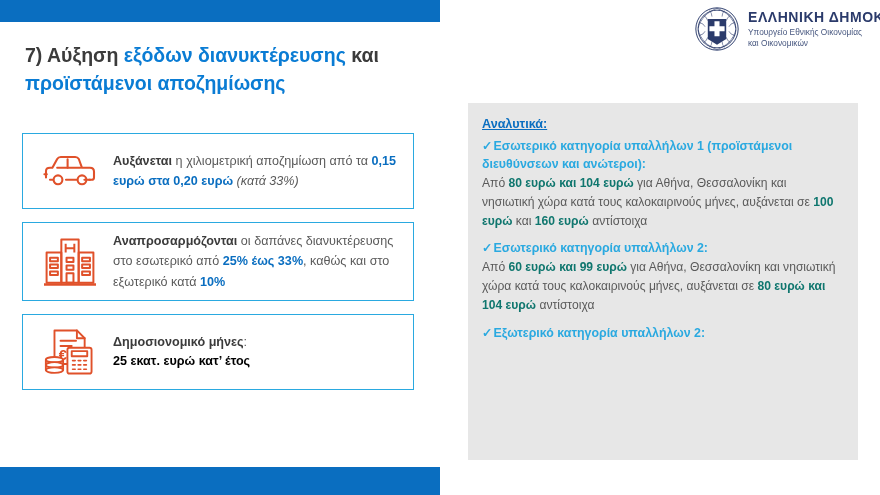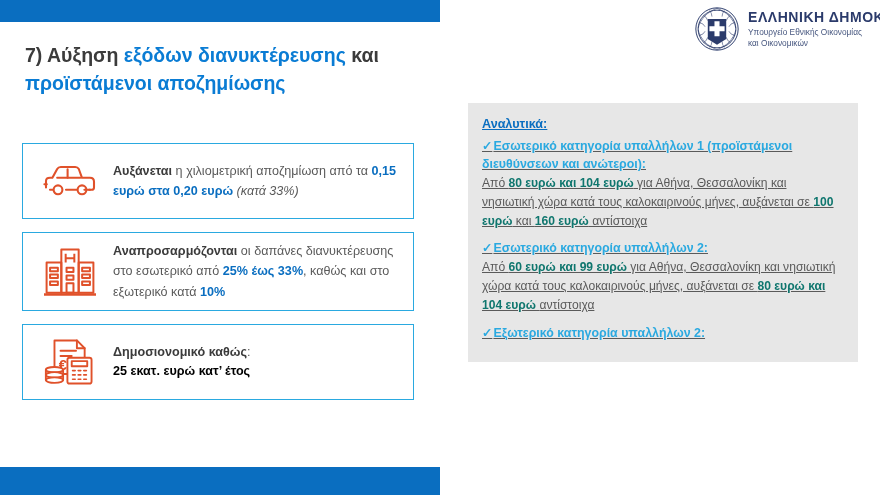--- a/index.html
+++ b/index.html
@@ -39,21 +39,21 @@
 
   
   .slide-title{
     position:absolute;left:25px;top:42px;width:410px;
     font-size:19.5px;font-weight:bold;line-height:1.42;
     color:#3b3b3b;
   }
   .slide-title .hl{color:#0a7cd4;text-align:center;}
 
   
-  .cards{position:absolute;left:22px;top:143px;width:392px;}
+  .cards{position:absolute;left:22px;top:133px;width:392px;}
   .card{
     border:1.4px solid #2aa9e0;
     background:#ffffff;
     display:flex;align-items:center;
     box-sizing:border-box;
     padding:8px 14px 8px 10px;
     margin-bottom:13px;
   }
   .card-icon{
     flex:0 0 74px;height:58px;
@@ -66,25 +66,25 @@
   .card-text b{color:#3b3b3b;}
   .card-text .blue{color:#0a6ec0;font-weight:bold;}
   .card-text .ital{font-style:italic;}
   .card-3 .card-text{line-height:1.55;}
   .card-3 .dk{color:#3b3b3b;font-weight:bold;}
   .card-3 .blue{color:#000000;font-weight:bold;}
 
   
   .panel{
     position:absolute;left:468px;top:103px;
-    width:390px;height:259px;
+    width:390px;height:357px;
     background:#e7e7e7;
     box-sizing:border-box;
     padding:12px 16px 10px 14px;
-    font-size:12.1px;line-height:1.56;color:#5a5a5a;text-decoration:underline;
+    font-size:12.1px;line-height:1.56;color:#5a5a5a;
   }
   .panel-head{
     color:#0a6ec0;font-weight:bold;text-decoration:underline;
     font-size:12.6px;margin-bottom:2px;
   }
   .blk{margin-bottom:9px;}
   .blk:last-child{margin-bottom:0;margin-top:8px;}
   .blk-head{
     color:#2aa9e0;font-weight:bold;font-size:12.4px;line-height:1.5;
   }
@@ -201,21 +201,21 @@
           <g fill="#ffffff">
             <ellipse cx="14" cy="38" rx="10" ry="3.2"></ellipse>
             <ellipse cx="14" cy="44" rx="10" ry="3.2"></ellipse>
             <ellipse cx="14" cy="50" rx="10" ry="3.2"></ellipse>
           </g>
           <path d="M4 38 v12 M24 38 v12"></path>
         </g>
       </svg>
     </div>
     <div class="card-text">
-      <span class="dk">Δημοσιονομικό καθώς</span><span>:</span><br>
+      <span class="dk">Δημοσιονομικό μήνες</span><span>:</span><br>
       <span class="blue">25 εκατ. ευρώ κατ’ έτος</span>
     </div>
   </div>
 
 </div>
 
 <div class="panel">
   <div class="panel-head">Αναλυτικά:</div>
 
   <div class="blk">

